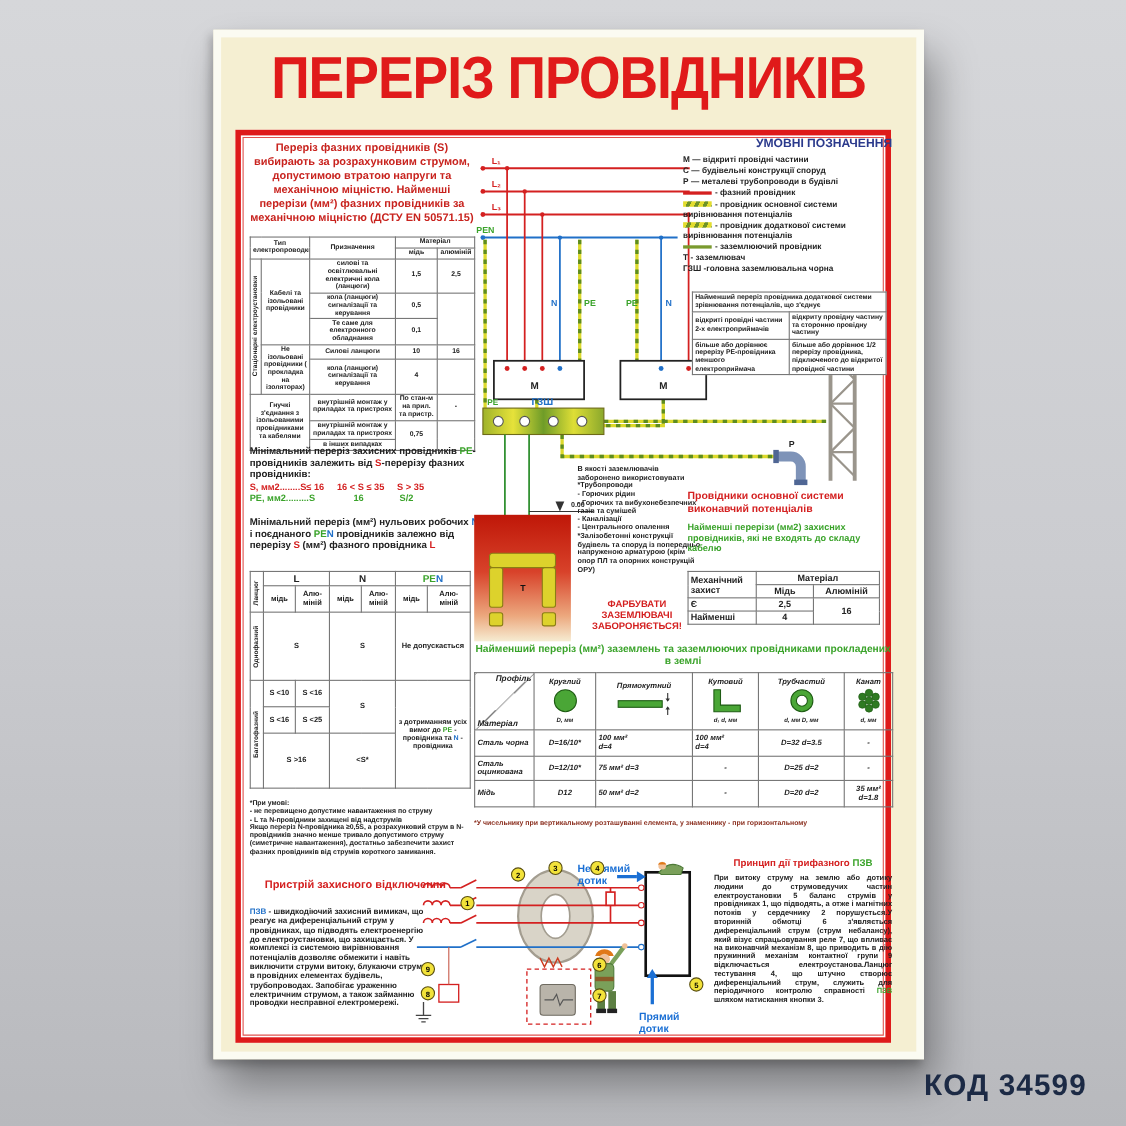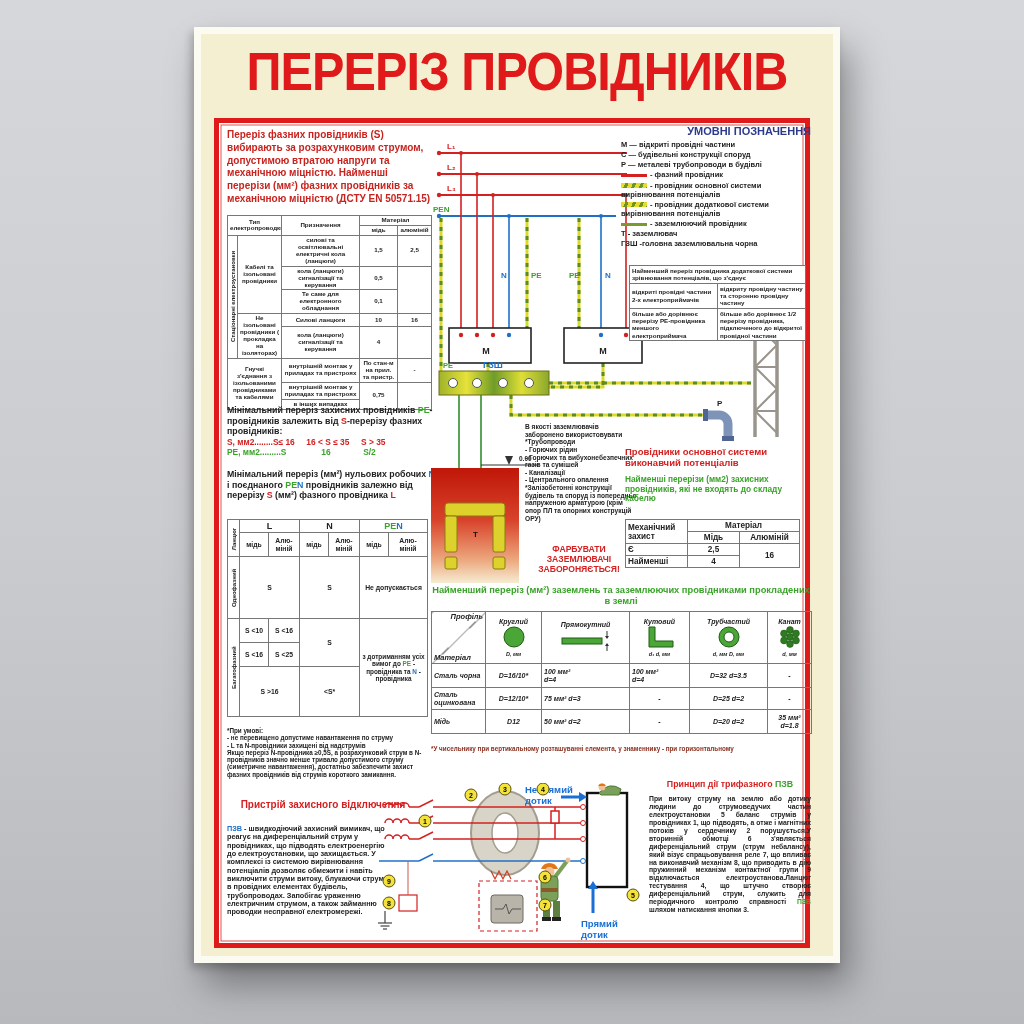--- a/index.html
+++ b/index.html
@@ -35,21 +35,21 @@
 </style>
 </head>
 <body>
 
 <div class="scene">
   <div class="poster">
     <div class="title">ПЕРЕРІЗ ПРОВІДНИКІВ</div>
 
     <div class="content">
 
-      <div style="left:8px;top:6px;width:204px;font-size:10px;line-height:1.28;font-weight:bold;color:#c8231e;text-align:left;">Переріз фазних провідників (S) вибирають за розрахунковим струмом, допустимою втратою напруги та механічною міцністю. Найменші перерізи (мм²) фазних провідників за механічною міцністю (ДСТУ EN 50571.15)</div>
+      <div style="left:8px;top:6px;width:204px;font-size:10px;line-height:1.28;font-weight:bold;color:#c8231e;text-align:center;">Переріз фазних провідників (S) вибирають за розрахунковим струмом, допустимою втратою напруги та механічною міцністю. Найменші перерізи (мм²) фазних провідників за механічною міцністю (ДСТУ EN 50571.15)</div>
 
       <table class="t" style="left:8px;top:92px;width:204px;font-size:6.2px;line-height:1.12;">
         <colgroup>
             <col style="width:10px">
             <col style="width:44px">
             <col style="width:78px">
             <col style="width:38px">
             <col style="width:34px">
           </colgroup>
         <tbody>
@@ -611,13 +611,14 @@
       <div style="left:430px;top:656px;width:162px;font-size:8.8px;font-weight:bold;text-align:center;line-height:1.15;">
         <span class="red">Принцип дії трифазного </span><span class="green">ПЗВ</span>
       </div>
       <div style="left:430px;top:672px;width:162px;font-size:6.8px;font-weight:bold;color:#222;line-height:1.17;text-align:justify;">
         <span>При витоку струму на землю або дотику людини до струмоведучих частин електроустановки 5 баланс струмів у провідниках 1, що підводять, а отже і магнітних потоків у сердечнику 2 порушується.У вторинній обмотці 6 з'являється диференціальний струм (струм небалансу), який візує спрацьовування реле 7, що впливає на виконавчий механізм 8, що приводить в дію пружинний механізм контактної групи 9 відключається електроустанова.Ланцюг тестування 4, що штучно створює диференціальний струм, служить для періодичного контролю справності </span><span class="green">ПЗВ</span><span> шляхом натискання кнопки 3.</span>
       </div>
 
     </div>
   </div>
 
+  <div class="code">КОД 34599</div>
 </div>
 
 </body></html>

